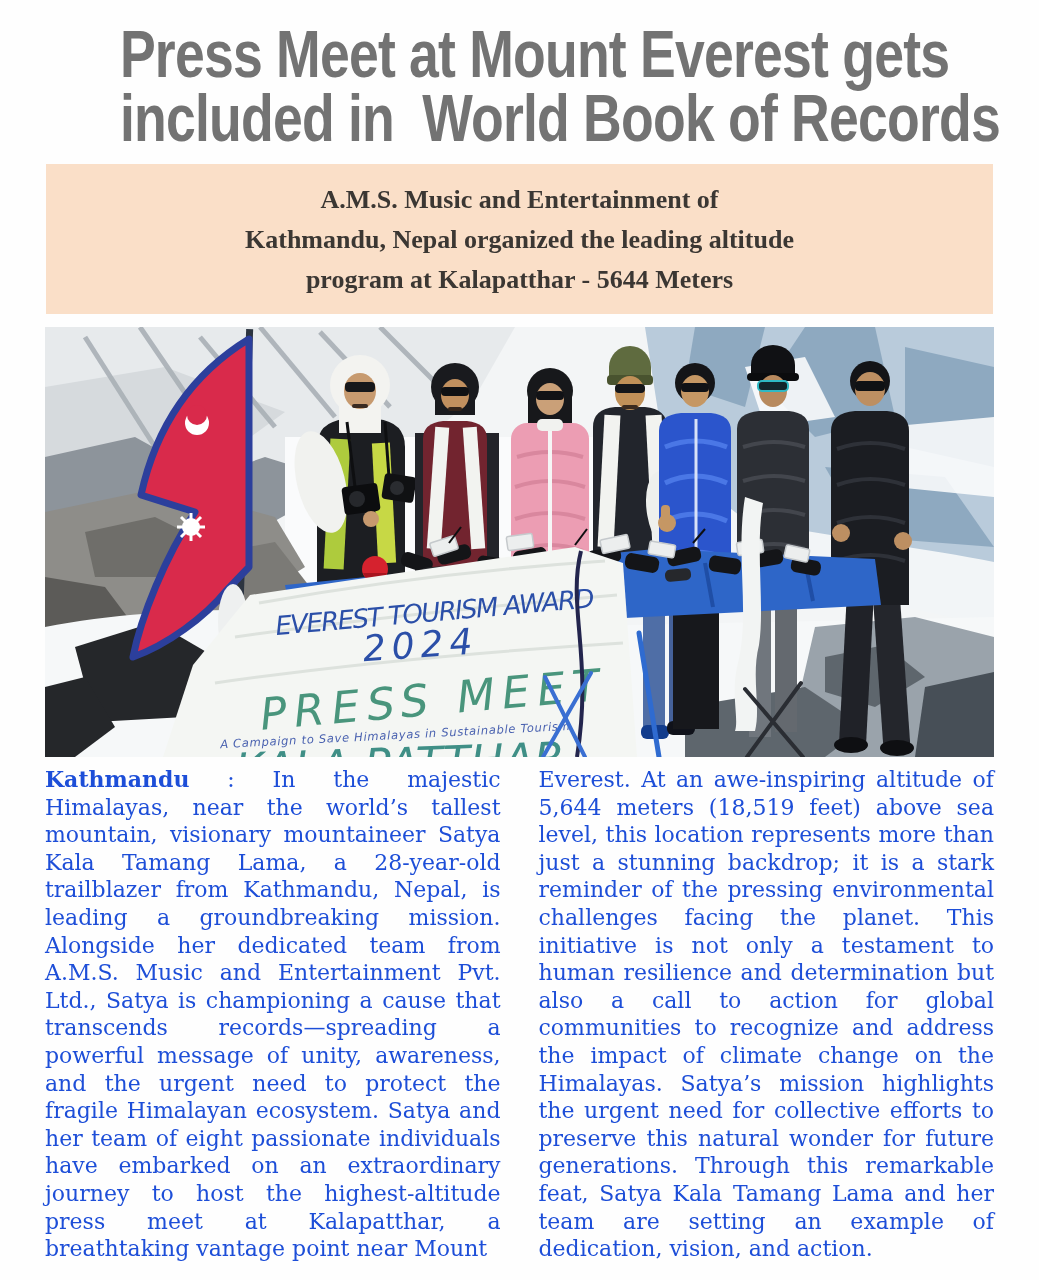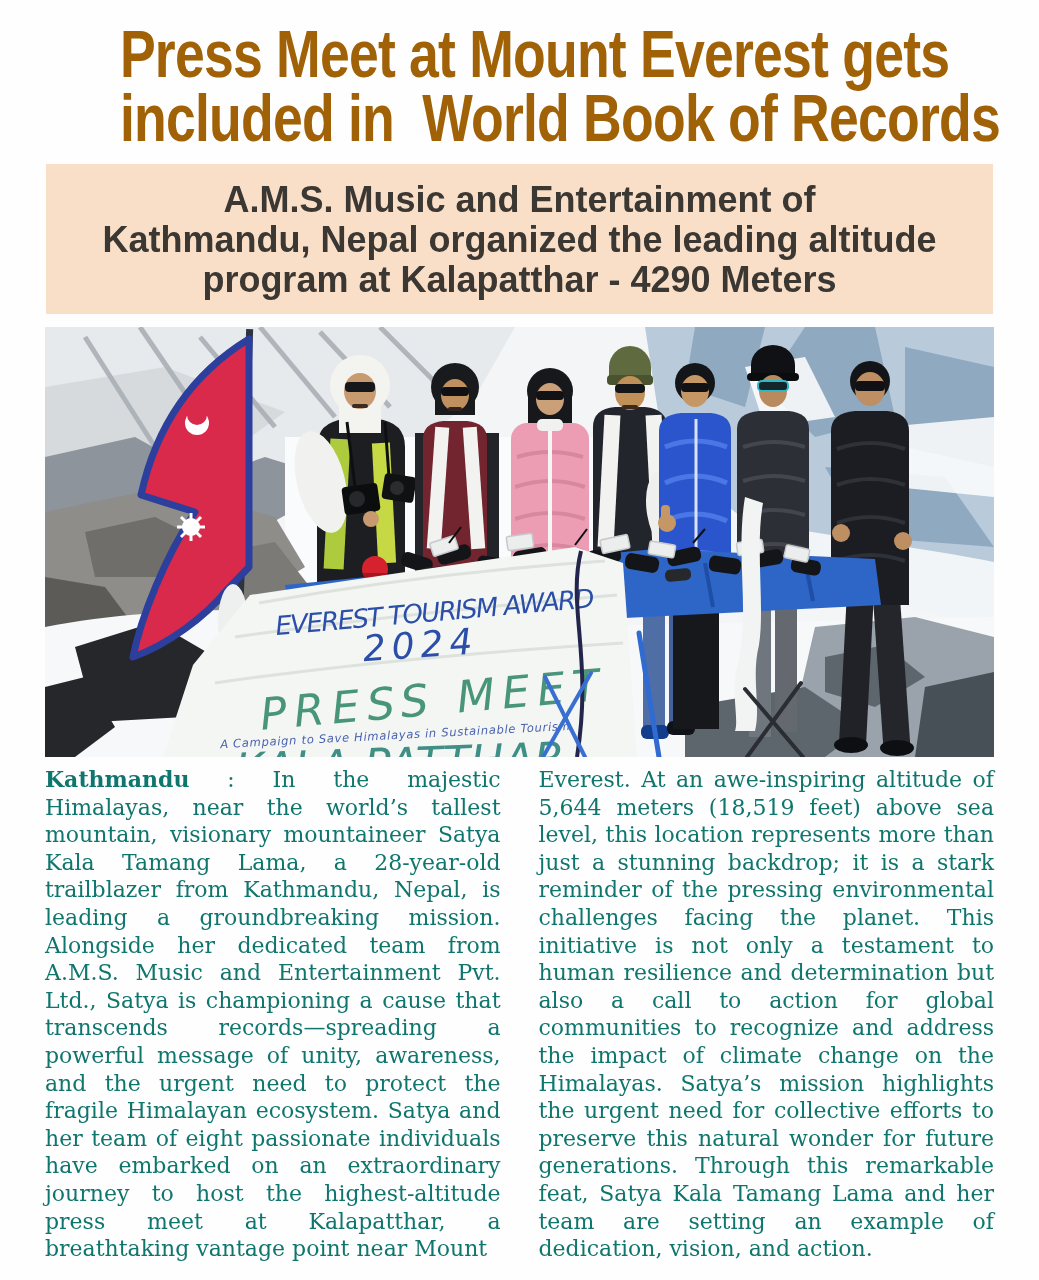--- a/index.html
+++ b/index.html
@@ -10,61 +10,61 @@
     overflow:hidden;
   }
   .sheet{
     position:relative;width:1039px;height:1280px;
     background:#fefefe;overflow:hidden;
   }
   
   .headline{
     margin:22px 20px 0;
     text-align:center;
-    color:#a16207;
+    color:#737373;
   }
   .hl-line{
     font-family:"Liberation Sans",sans-serif;
     font-weight:700;
     font-size:67px;
     line-height:64px;
     letter-spacing:-1px;
     white-space:pre;
     transform:scaleX(0.80);
     transform-origin:50% 50%;
   }
   
   .subhead-box{
     margin:14px 46px 0;
     background:#fadfc8;
     padding:16px 8px 14px;
     text-align:center;
     color:#3b3733;
   }
   .sh-line{
-    font-family:Liberation Sans, sans-serif;
+    font-family:Liberation Serif, serif;
     font-weight:700;
-    font-size:36px;
+    font-size:26px;
     line-height:40px;
   }
   
   .photo{
     margin:13px 45px 0;
     width:949px;height:430px;
     overflow:hidden;
     background:#eef1f3;
   }
   .photo svg{display:block;width:949px;height:430px;}
   .hand{font-family:"DejaVu Sans",sans-serif;font-style:italic;}
   
   .body-text{
     margin:9px 45px 0;
     display:flex;
     gap:38px;
-    color:#0f766e;
+    color:#1d4ed8;
   }
   .col{
     width:456px;
     font-size:22px;
     line-height:27.6px;
     text-align:justify;
     font-family:"DejaVu Serif",serif;
   }
   .dateline{font-weight:700;}
 </style>
@@ -74,21 +74,21 @@
 <div class="sheet">
 
   <header class="headline">
     <div class="hl-line">Press Meet at Mount Everest gets</div>
     <div class="hl-line">included in  World Book of Records</div>
   </header>
 
   <section class="subhead-box">
     <div class="sh-line">A.M.S. Music and Entertainment of</div>
     <div class="sh-line">Kathmandu, Nepal organized the leading altitude</div>
-    <div class="sh-line">program at Kalapatthar - 4290 Meters</div>
+    <div class="sh-line">program at Kalapatthar - 5644 Meters</div>
   </section>
 
   <figure class="photo">
     <svg viewBox="0 0 949 430" preserveAspectRatio="none" aria-hidden="true">
 
       <rect width="949" height="430" fill="#f3f5f6"></rect>
 
       <g>
         <polygon points="0,0 470,0 430,70 330,155 150,215 0,185" fill="#e7eaec"></polygon>
         <path d="M0,60 L120,40 L240,85 L150,150 L0,140 Z" fill="#d6dadd"></path>

